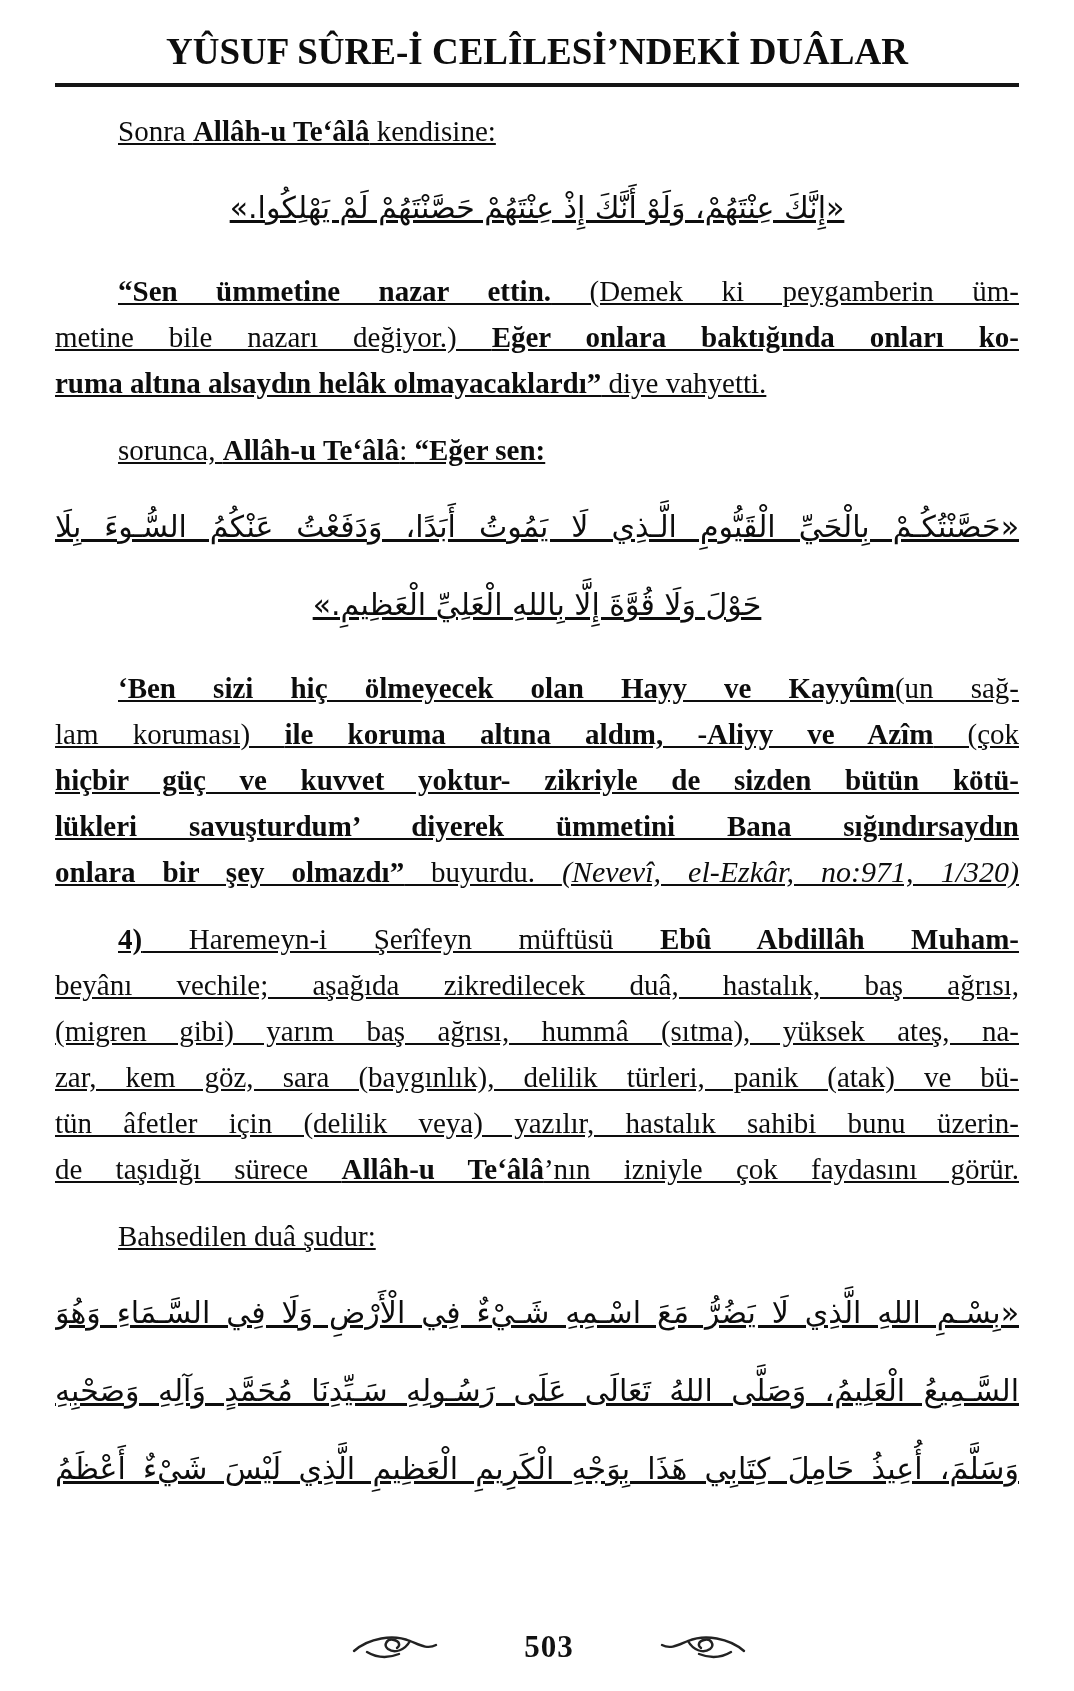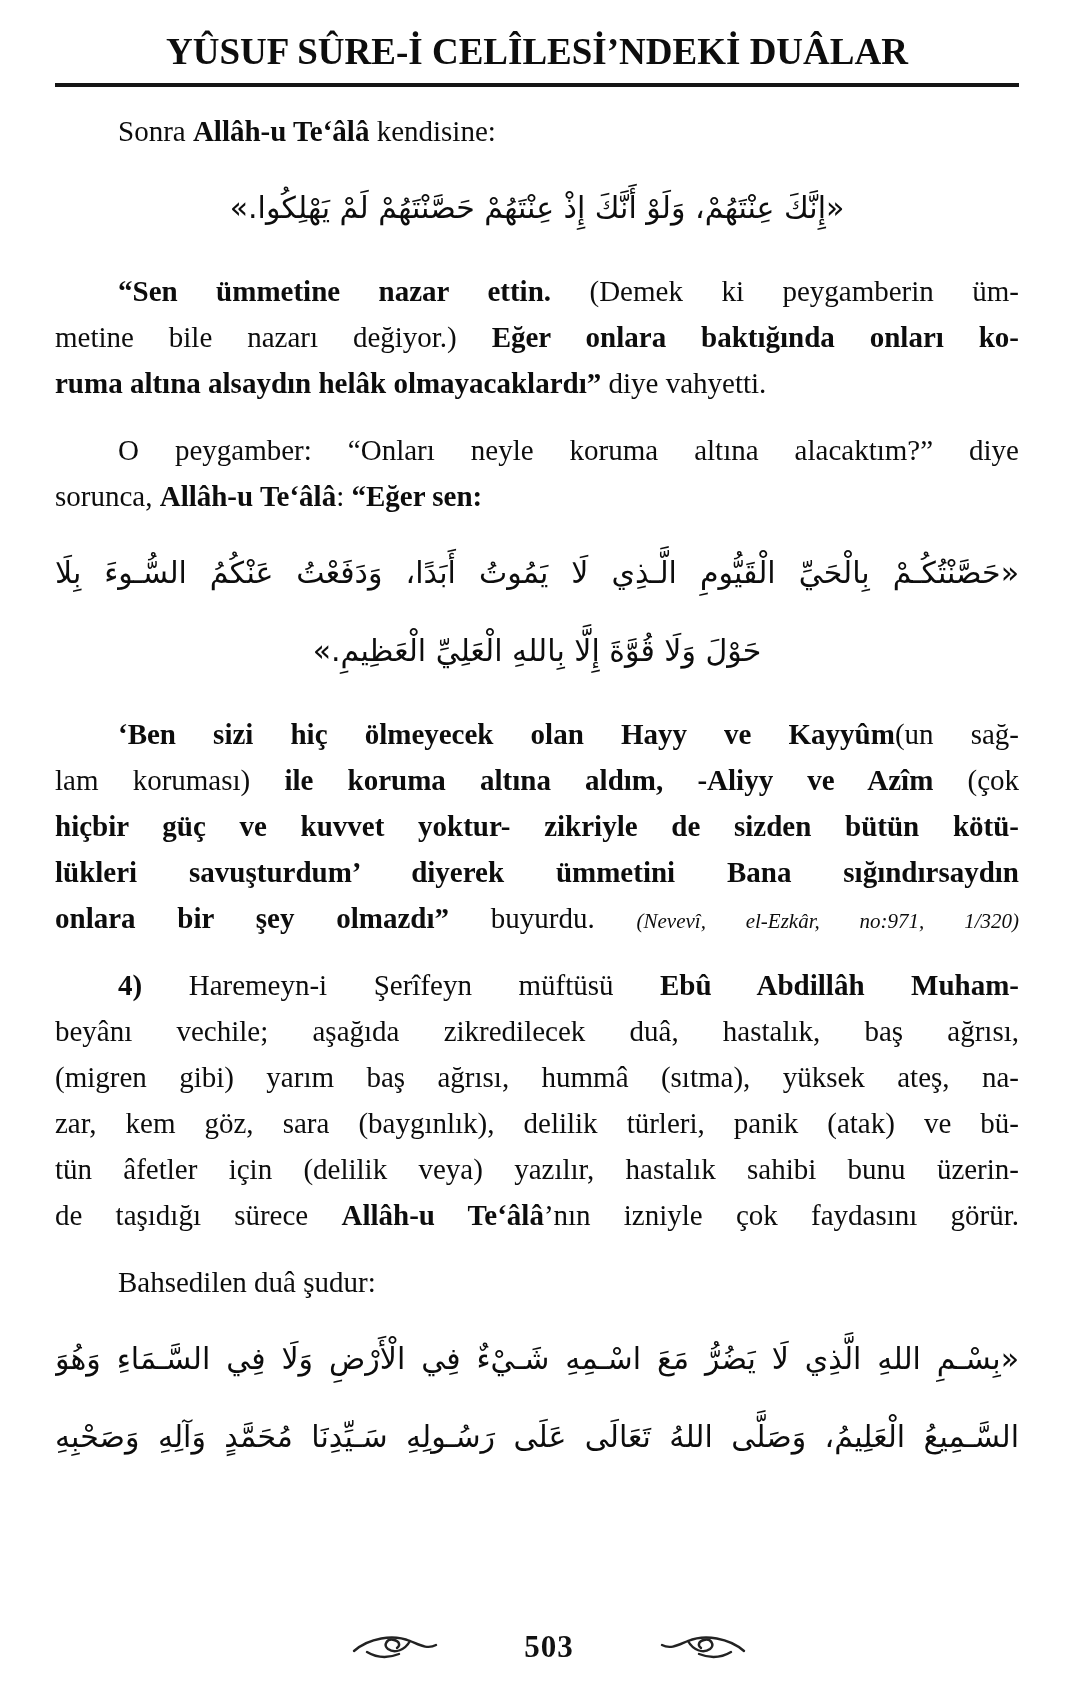--- a/index.html
+++ b/index.html
@@ -10,40 +10,40 @@
     position:relative;overflow:hidden;
     font-family:"Liberation Serif", serif;
   }
   .header{
     text-align:center;font-weight:bold;font-size:37px;line-height:44px;
     letter-spacing:0px;white-space:nowrap;
   }
   .header-rule{
     height:4px;background:#151515;margin-top:9px;border:none;width:100%;
   }
-  .blocks{margin-top:18px;}
+  .blocks{margin-top:18px;text-decoration:underline;}
   .block{margin-top:16px;}
   .block.tr{font-size:29px;}
   .block.tr .line{
     line-height:46px;height:46px;overflow:hidden;
   }
   .block.tr .line:first-child{text-indent:63px;}
   .block.gap{margin-top:21px;}
   .block.ar{
     direction:rtl;
     font-family:"DejaVu Sans", sans-serif;
     font-size:30px;margin-top:15px;margin-bottom:4px;
   }
   .block.ar .line{line-height:78px;height:78px;overflow:hidden;}
   .line.just{text-align:justify;text-align-last:justify;}
   .line.left{text-align:left;}
   .line.center{text-align-last:center;}
   .bold{font-weight:bold;}
   .italic{font-style:italic;}
-  .small{font-size:21px;}
+  .small{font-size:30px;}
   .footer{
     position:absolute;left:12px;bottom:26px;width:100%;
     display:flex;align-items:center;justify-content:center;gap:85px;
   }
   .page-number{
     font-size:31px;font-weight:bold;letter-spacing:1px;color:#111;
   }
   .flourish{width:88px;height:36px;display:block;}
   .flourish path{stroke:#222;stroke-width:2.4;fill:none;stroke-linecap:round;}
   .flourish.mirror{transform:scaleX(-1);}
@@ -60,21 +60,20 @@
     </div>
     <div class="block ar" dir="rtl">
       <div class="line center"><span>«إِنَّكَ عِنْتَهُمْ، وَلَوْ أَنَّكَ إِذْ عِنْتَهُمْ حَصَّنْتَهُمْ لَمْ يَهْلِكُوا.»</span></div>
     </div>
     <div class="block tr gap">
       <div class="line just"><span class="bold">“Sen ümmetine nazar ettin.</span><span> (Demek ki peygamberin üm-</span></div>
       <div class="line just"><span>metine bile nazarı değiyor.) </span><span class="bold">Eğer onlara baktığında onları ko-</span></div>
       <div class="line left"><span class="bold">ruma altına alsaydın helâk olmayacaklardı”</span><span> diye vahyetti.</span></div>
     </div>
     <div class="block tr gap">
-      <div class="line just"><span>O peygamber: “Onları neyle koruma altına alacaktım?” diye</span></div>
       <div class="line left"><span>sorunca, </span><span class="bold">Allâh-u Te‘âlâ</span><span>: </span><span class="bold">“Eğer sen:</span></div>
     </div>
     <div class="block ar" dir="rtl">
       <div class="line just"><span>«حَصَّنْتُكُـمْ بِالْحَيِّ الْقَيُّومِ الَّـذِي لَا يَمُوتُ أَبَدًا، وَدَفَعْتُ عَنْكُمُ السُّـوءَ بِلَا</span></div>
       <div class="line center"><span>حَوْلَ وَلَا قُوَّةَ إِلَّا بِاللهِ الْعَلِيِّ الْعَظِيمِ.»</span></div>
     </div>
     <div class="block tr gap">
       <div class="line just"><span class="bold">‘Ben sizi hiç ölmeyecek olan Hayy ve Kayyûm</span><span>(un sağ-</span></div>
       <div class="line just"><span>lam koruması) </span><span class="bold">ile koruma altına aldım, -Aliyy ve Azîm</span><span> (çok</span></div>
       <div class="line just"><span class="bold">hiçbir güç ve kuvvet yoktur- zikriyle de sizden bütün kötü-</span></div>
@@ -88,20 +87,21 @@
       <div class="line just"><span>zar, kem göz, sara (baygınlık), delilik türleri, panik (atak) ve bü-</span></div>
       <div class="line just"><span>tün âfetler için (delilik veya) yazılır, hastalık sahibi bunu üzerin-</span></div>
       <div class="line just"><span>de taşıdığı sürece </span><span class="bold">Allâh-u Te‘âlâ</span><span>’nın izniyle çok faydasını görür.</span></div>
     </div>
     <div class="block tr gap">
       <div class="line left"><span>Bahsedilen duâ şudur:</span></div>
     </div>
     <div class="block ar" dir="rtl">
       <div class="line just"><span>«بِسْـمِ اللهِ الَّذِي لَا يَضُرُّ مَعَ اسْـمِهِ شَـيْءٌ فِي الْأَرْضِ وَلَا فِي السَّـمَاءِ وَهُوَ</span></div>
       <div class="line just"><span>السَّـمِيعُ الْعَلِيمُ، وَصَلَّى اللهُ تَعَالَى عَلَى رَسُـولِهِ سَـيِّدِنَا مُحَمَّدٍ وَآلِهِ وَصَحْبِهِ</span></div>
+      <div class="line just"><span>وَسَلَّمَ، أُعِيذُ حَامِلَ كِتَابِي هَذَا بِوَجْهِ الْكَرِيمِ الْعَظِيمِ الَّذِي لَيْسَ شَيْءٌ أَعْظَمُ</span></div>
     </div>
   </main>
 
 <footer class="footer">
   <svg class="flourish" viewBox="0 0 88 36" aria-hidden="true">
     <path d="M3 22 C18 9, 42 5, 59 12 C67 15, 76 21, 85 16"></path>
     <path d="M59 12 C54 21, 44 25, 37 20 C32 16, 36 9, 43 11 C48 12, 50 16, 46 19"></path>
     <path d="M16 23 C26 29, 38 29, 48 25"></path>
   </svg>
   <div class="page-number">503</div>

